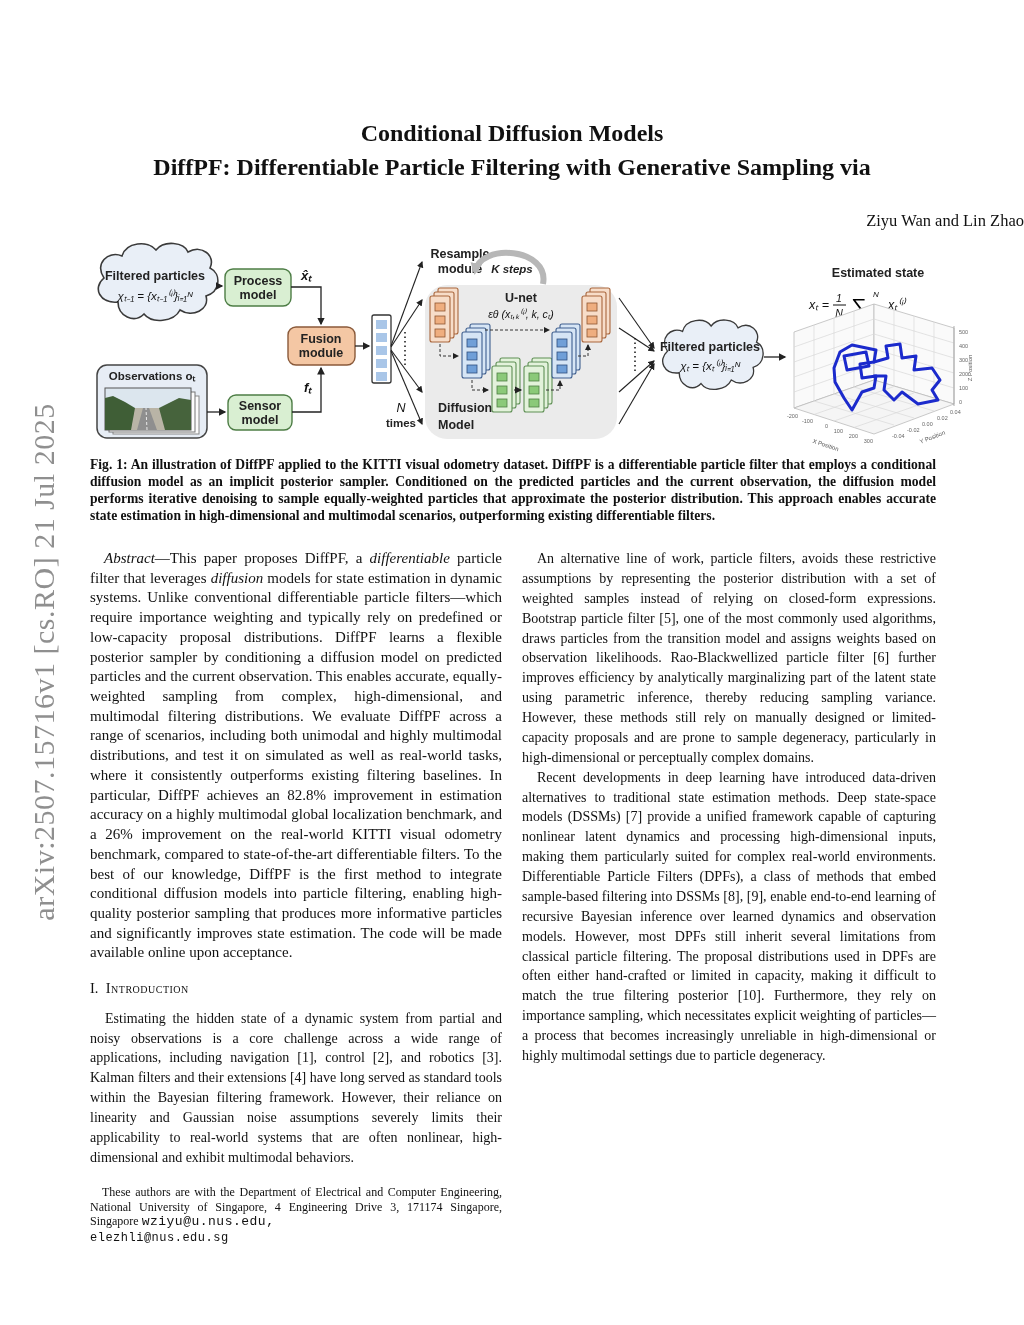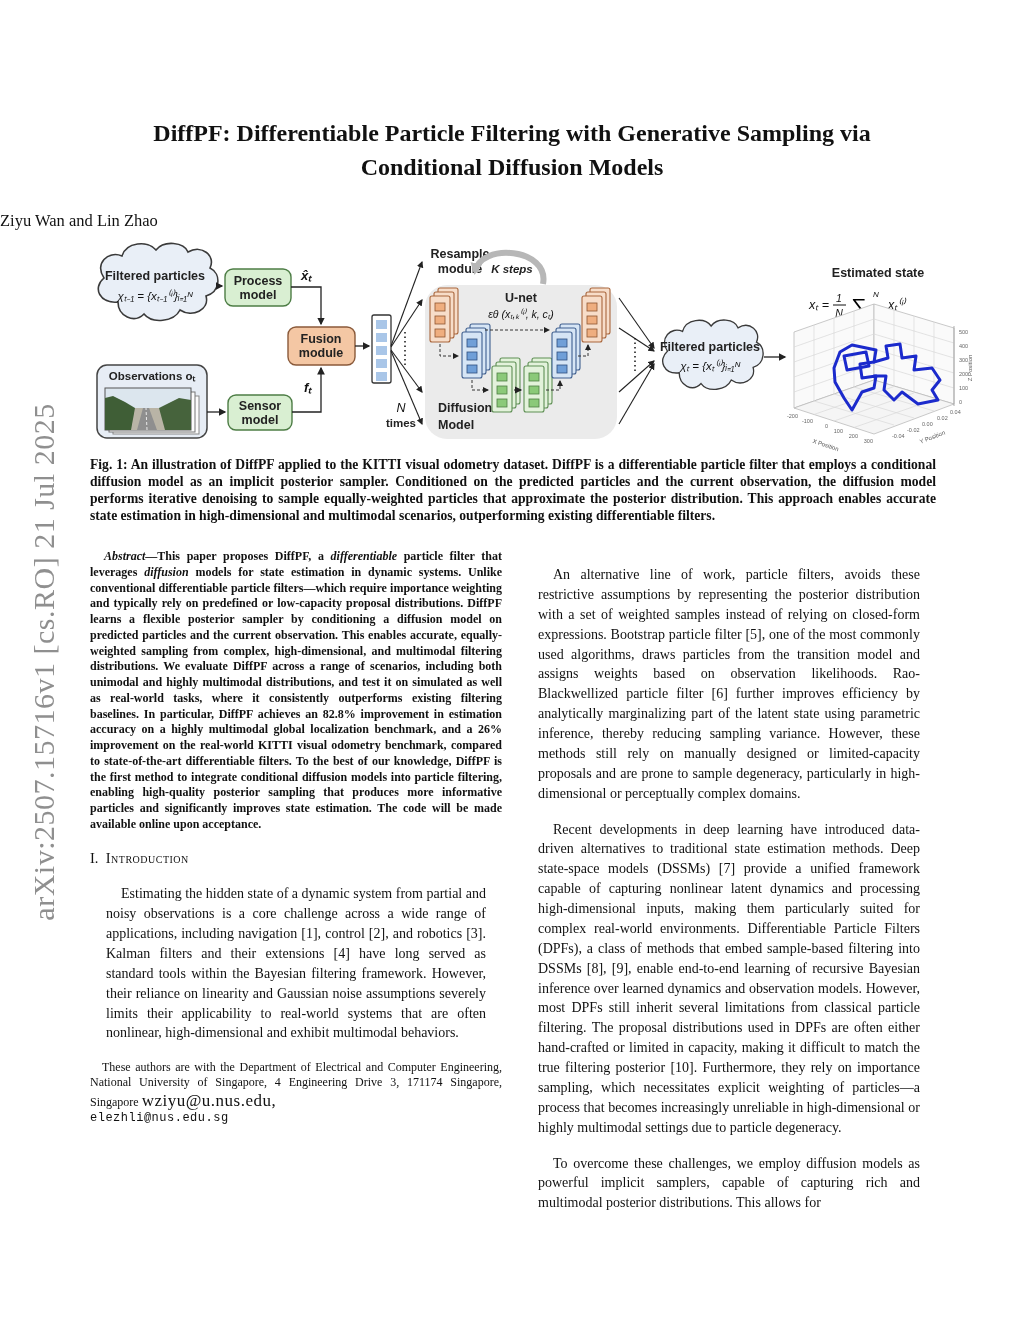--- a/index.html
+++ b/index.html
@@ -4,57 +4,57 @@
 <style>
   html,body{margin:0;padding:0;background:#e8e8e8;}
   .page{position:relative;width:1024px;height:1325px;background:#ffffff;overflow:hidden;
         font-family:"Liberation Serif",serif;color:#111;}
   
   .arxiv-banner{position:absolute;top:662px;left:44px;transform:translate(-50%,-50%) rotate(-90deg);
     white-space:nowrap;font-size:30px;color:#8f8f8f;letter-spacing:.5px;}
   
   .title{position:absolute;top:116px;left:0;width:100%;text-align:center;font-weight:bold;
     font-size:24px;line-height:1.42;}
-  .authors{position:absolute;top:211px;left:0;width:100%;text-align:left;font-size:16.5px;}
+  .authors{position:absolute;top:211px;left:0;width:100%;text-align:right;font-size:16.5px;}
   
   .fig{position:absolute;left:88px;top:240px;}
   .fig text{font-family:"Liberation Sans",sans-serif;}
   .lbl{font-weight:bold;font-size:12.5px;fill:#222;}
   .lbl-sm{font-weight:bold;font-size:11.5px;fill:#222;}
   .math{font-family:"DejaVu Sans",sans-serif;font-style:italic;fill:#111;}
   .tick{font-family:"DejaVu Sans",sans-serif;font-size:5.5px;fill:#666;font-style:normal;}
   .axlab{font-family:"DejaVu Sans",sans-serif;font-size:6px;fill:#555;}
   
   .caption{position:absolute;left:90px;top:456px;width:846px;font-size:13.6px;line-height:1.26;
     text-align:justify;font-weight:bold;}
   
   .col{position:absolute;top:549px;width:412px;font-size:14px;line-height:1.42;text-align:justify;}
   .col-left{left:90px;}
   .col-right{left:522px;width:414px;}
-  .abstract{font-weight:bold;font-size:12px;line-height:1.315;text-align:justify;margin:0;
+  .abstract{font-weight:normal;font-size:15px;line-height:1.315;text-align:justify;margin:0;
     text-indent:14px;}
   .abstract .it{font-style:italic;}
   .sec-head{text-align:left;font-size:14.5px;margin:15px 0 10px 0;text-indent:0;}
   .sec-head .sc{font-variant:small-caps;letter-spacing:.5px;}
-  p.body-par{margin:16px;text-indent:15px;}
+  p.body-par{margin:0;text-indent:15px;}
   .footnote{margin-top:17px;font-size:12px;line-height:1.24;text-indent:12px;text-align:justify;}
-  .mono{font-family:Liberation Serif, serif;font-size:17px;letter-spacing:.5px;}
+  .mono{font-family:Liberation Mono, monospace;font-size:13px;letter-spacing:.5px;}
   .mono2{display:block;font-family:"Liberation Mono",monospace;font-size:12px;letter-spacing:.5px;
     text-indent:0;}
 </style>
 </head>
 <body>
 
 <div class="page">
 
   <div class="arxiv-banner">arXiv:2507.15716v1  [cs.RO]  21 Jul 2025</div>
 
   <div class="title">
+    <div>Conditional Diffusion Models</div>
     <div>DiffPF: Differentiable Particle Filtering with Generative Sampling via</div>
-    <div>Conditional Diffusion Models</div>
   </div>
   <div class="authors">Ziyu Wan and Lin Zhao</div>
 
   <svg class="fig" width="887" height="213" viewBox="0 0 887 213">
     <defs>
       <marker id="ab" markerWidth="8" markerHeight="8" refX="5" refY="3" orient="auto">
         <path d="M0,0 L6,3 L0,6 Z" fill="#222"></path>
       </marker>
       <marker id="ag" markerUnits="userSpaceOnUse" markerWidth="16" markerHeight="16" refX="9" refY="6" orient="auto">
         <path d="M0,0 L12,6 L0,12 Z" fill="#b7b7b7"></path>
@@ -305,16 +305,15 @@
     <p class="sec-head"><span>I.</span>&nbsp;&nbsp;<span class="sc">Introduction</span></p>
 
     <p class="body-par">Estimating the hidden state of a dynamic system from partial and noisy observations is a core challenge across a wide range of applications, including navigation [1], control [2], and robotics [3]. Kalman filters and their extensions [4] have long served as standard tools within the Bayesian filtering framework. However, their reliance on linearity and Gaussian noise assumptions severely limits their applicability to real-world systems that are often nonlinear, high-dimensional and exhibit multimodal behaviors.</p>
 
     <p class="footnote"><span>These authors are with the Department of Electrical and Computer Engineering, National University of Singapore, 4 Engineering Drive 3, 171174 Singapore, Singapore </span><span class="mono">wziyu@u.nus.edu,</span><span class="mono2">elezhli@nus.edu.sg</span></p>
   </div>
 
   <div class="col col-right">
     <p class="body-par">An alternative line of work, particle filters, avoids these restrictive assumptions by representing the posterior distribution with a set of weighted samples instead of relying on closed-form expressions. Bootstrap particle filter [5], one of the most commonly used algorithms, draws particles from the transition model and assigns weights based on observation likelihoods. Rao-Blackwellized particle filter [6] further improves efficiency by analytically marginalizing part of the latent state using parametric inference, thereby reducing sampling variance. However, these methods still rely on manually designed or limited-capacity proposals and are prone to sample degeneracy, particularly in high-dimensional or perceptually complex domains.</p>
     <p class="body-par">Recent developments in deep learning have introduced data-driven alternatives to traditional state estimation methods. Deep state-space models (DSSMs) [7] provide a unified framework capable of capturing nonlinear latent dynamics and processing high-dimensional inputs, making them particularly suited for complex real-world environments. Differentiable Particle Filters (DPFs), a class of methods that embed sample-based filtering into DSSMs [8], [9], enable end-to-end learning of recursive Bayesian inference over learned dynamics and observation models. However, most DPFs still inherit several limitations from classical particle filtering. The proposal distributions used in DPFs are often either hand-crafted or limited in capacity, making it difficult to match the true filtering posterior [10]. Furthermore, they rely on importance sampling, which necessitates explicit weighting of particles—a process that becomes increasingly unreliable in high-dimensional or highly multimodal settings due to particle degeneracy.</p>
-    <p class="body-par">To overcome these challenges, we employ diffusion models as powerful implicit samplers, capable of capturing rich and multimodal posterior distributions. This allows for</p>
   </div>
 
 </div>
 
 </body></html>

